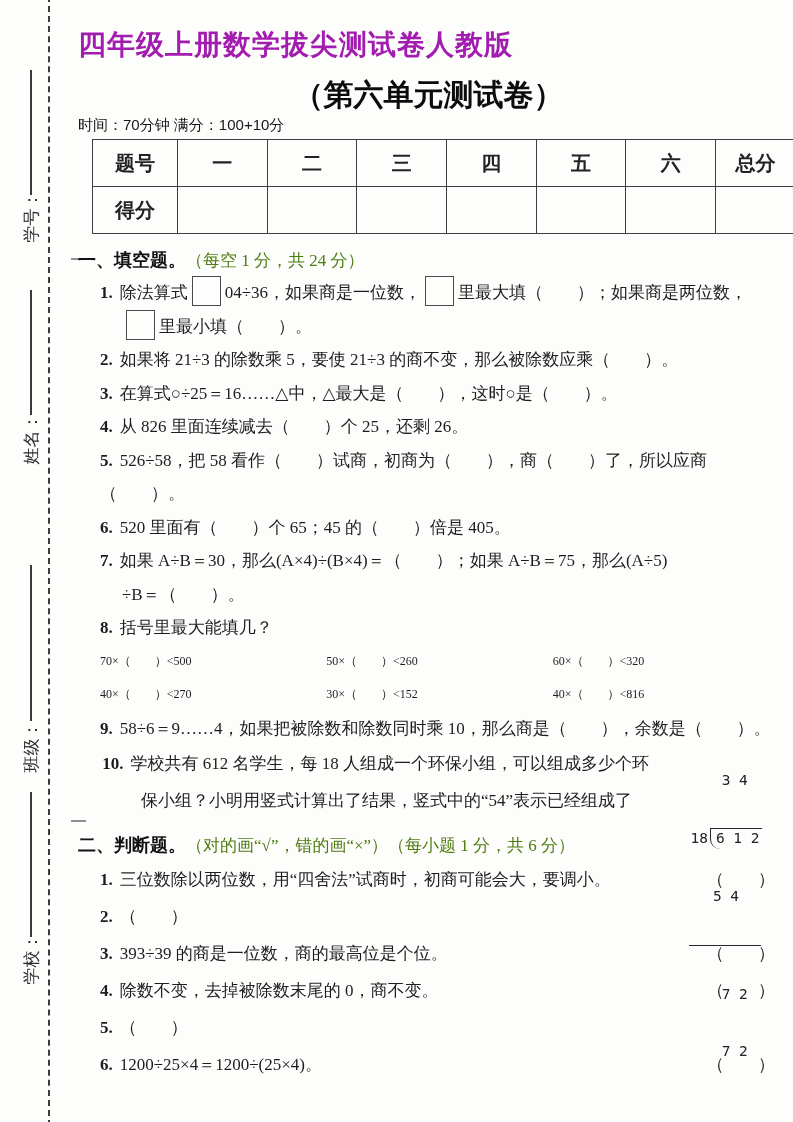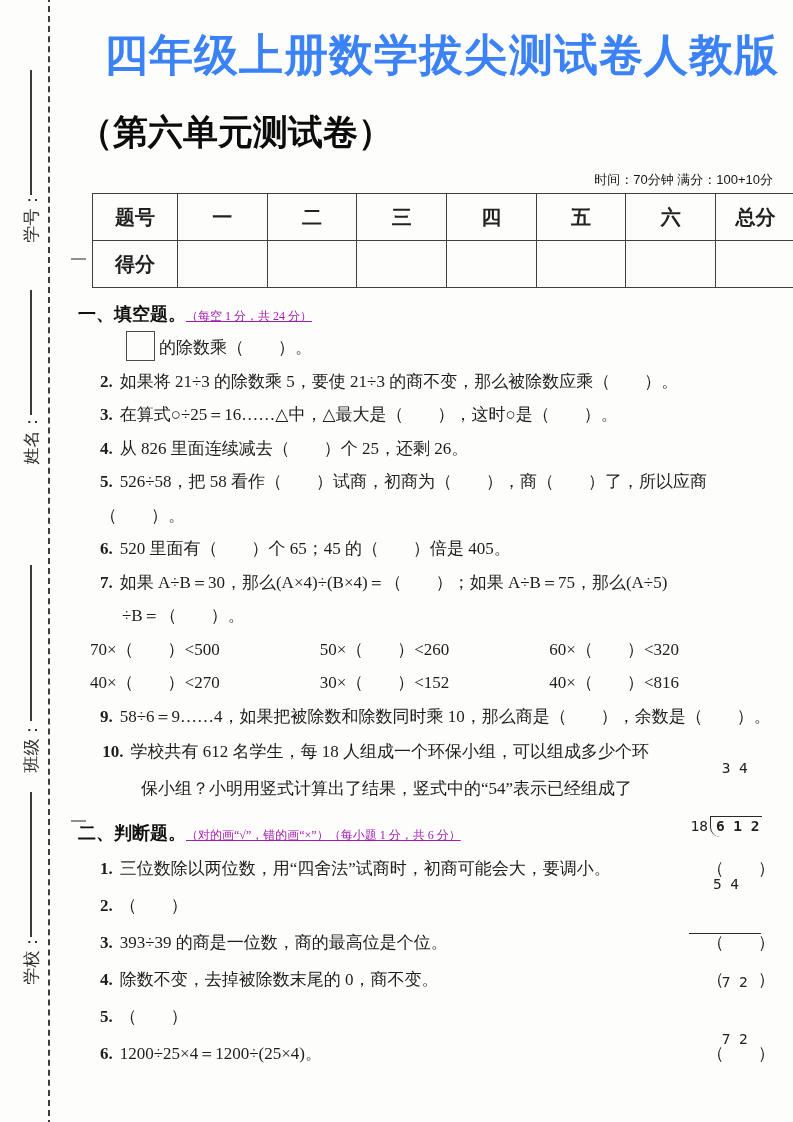--- a/index.html
+++ b/index.html
@@ -12,65 +12,65 @@
   .dash-line{position:absolute;left:48px;top:-4px;bottom:-4px;border-left:2.5px dashed #3c3c3c;}
   .sline{position:absolute;left:30px;width:2px;background:#3a3a3a;}
   .slabel{
     position:absolute;left:1px;width:62px;height:20px;line-height:20px;
     text-align:center;font-size:17px;transform:rotate(-90deg);color:#2a2a2a;
   }
   .fold-mark{position:absolute;left:71px;width:15px;border-top:2px solid #909090;}
   
   .content{position:absolute;left:78px;top:0;width:701px;}
   .title{
-    margin-top:26px;text-align:right;font-family:"Liberation Sans","DejaVu Sans",sans-serif;
-    font-weight:bold;font-size:44px;letter-spacing:1px;color:#3b82f6;
+    margin-top:26px;text-align:left;font-family:"Liberation Sans","DejaVu Sans",sans-serif;
+    font-weight:bold;font-size:28px;letter-spacing:1px;color:#a21caf;
   }
   .subtitle{
-    margin-top:24px;font-family:"Liberation Sans","DejaVu Sans",sans-serif;
-    font-weight:bold;font-size:35px;color:#0c0c0c;
+    margin-top:11px;text-align:center;font-family:"Liberation Sans","DejaVu Sans",sans-serif;
+    font-weight:bold;font-size:30px;color:#0c0c0c;
   }
   .meta{
-    margin-top:15px;text-align:right;padding-right:6px;
-    font-family:"Liberation Sans","DejaVu Sans",sans-serif;font-size:13px;color:#161616;
+    text-align:left;padding-right:6px;
+    font-family:"Liberation Sans","DejaVu Sans",sans-serif;font-size:15px;color:#161616;
   }
   
   table.score{border-collapse:collapse;margin:4px 0 0 14px;width:704px;table-layout:fixed;}
   table.score td{
     border:1.4px solid #3f3f3f;height:44px;text-align:center;
     font-weight:bold;font-size:20px;color:#222;
   }
   table.score col.c-first{width:85px;}
   table.score col.c-last{width:80px;}
   
   .shead{margin:11px 0 0 0;font-size:18px;line-height:30px;}
   .shead .sb{font-family:"Liberation Sans","DejaVu Sans",sans-serif;font-weight:bold;color:#111;}
-  .shead .sn{font-size:12px;color:#a21caf;text-decoration:underline;}
+  .shead .sn{font-size:17px;color:#4d7c0f;}
   
   .qwrap{margin-left:22px;}
   .q{font-size:17px;line-height:33.5px;color:#1d1d1d;}
   .qnum{font-weight:bold;margin-right:7px;}
   .qcont{margin-left:22px;}
   .blank-box{
     display:inline-block;width:27px;height:28px;border:1.3px solid #4a4a4a;
     vertical-align:-8px;margin:0 4px;background:#fdfdfc;
   }
-  .exprs{display:grid;grid-template-columns:1fr 1fr 1fr;margin-left:12px;font-size:17px;line-height:33.5px;}
+  .exprs{display:grid;grid-template-columns:1fr 1fr 1fr;margin-left:22px;font-size:12px;line-height:33.5px;}
   
   .q10{position:relative;padding-right:128px;}
   .longdiv{
     position:absolute;right:-6px;top:-12px;width:118px;
     font-family:"DejaVu Sans Mono","Liberation Mono",monospace;
     font-size:14.5px;line-height:19px;white-space:pre;color:#222;
   }
   .ld-ind{}
   .ld-divisor{display:inline-block;padding-right:2px;}
   .ld-dividend{
     display:inline-block;border-top:1.6px solid #2a2a2a;border-left:1.6px solid #2a2a2a;
-    border-bottom-left-radius:10px;padding:0 2px 1px 5px;font-weight:bold;
+    border-bottom-left-radius:10px;padding:0 2px 1px 5px;
   }
   .ld-hr{border-top:1.5px solid #2a2a2a;margin:1px 0 1px 22px;width:72px;}
   
   .jrow{display:flex;font-size:17px;line-height:37px;}
   .jnum{font-weight:bold;margin-right:7px;}
   .jtext{flex:1;}
   .jblank{padding-right:4px;}
 </style>
 </head>
 <body>
@@ -134,22 +134,25 @@
       </tr>
     </tbody>
       </table>
 
     <div class="shead">
       <span class="sb">一、填空题。</span><span class="sn">（每空 1 分，共 24 分）</span>
     </div>
 
     <div class="qwrap">
 
+      <div class="q">
+        <span class="qnum">1.</span><span>除法算式</span><span class="blank-box"></span><span>04÷36，如果商是一位数，</span><span class="blank-box"></span><span>里最大填（　　）；如果商是两位数，</span>
+      </div>
       <div class="q qcont">
-        <span class="blank-box"></span><span>的除数乘（　　）。</span>
+        <span class="blank-box"></span><span>里最小填（　　）。</span>
       </div>
 
       <div class="q">
         <span class="qnum">2.</span><span>如果将 21÷3 的除数乘 5，要使 21÷3 的商不变，那么被除数应乘（　　）。</span>
       </div>
       <div class="q">
         <span class="qnum">3.</span><span>在算式○÷25＝16……△中，△最大是（　　），这时○是（　　）。</span>
       </div>
       <div class="q">
         <span class="qnum">4.</span><span>从 826 里面连续减去（　　）个 25，还剩 26。</span>
@@ -161,20 +164,23 @@
         <span class="qnum">6.</span><span>520 里面有（　　）个 65；45 的（　　）倍是 405。</span>
       </div>
 
       <div class="q">
         <span class="qnum">7.</span><span>如果 A÷B＝30，那么(A×4)÷(B×4)＝（　　）；如果 A÷B＝75，那么(A÷5)</span>
       </div>
       <div class="q qcont">
         <span>÷B＝（　　）。</span>
       </div>
 
+      <div class="q">
+        <span class="qnum">8.</span><span>括号里最大能填几？</span>
+      </div>
     </div>
 
     <div class="exprs">
       <span>70×（　　）&lt;500</span>
       <span>50×（　　）&lt;260</span>
       <span>60×（　　）&lt;320</span>
       <span>40×（　　）&lt;270</span>
       <span>30×（　　）&lt;152</span>
       <span>40×（　　）&lt;816</span>
     </div>

